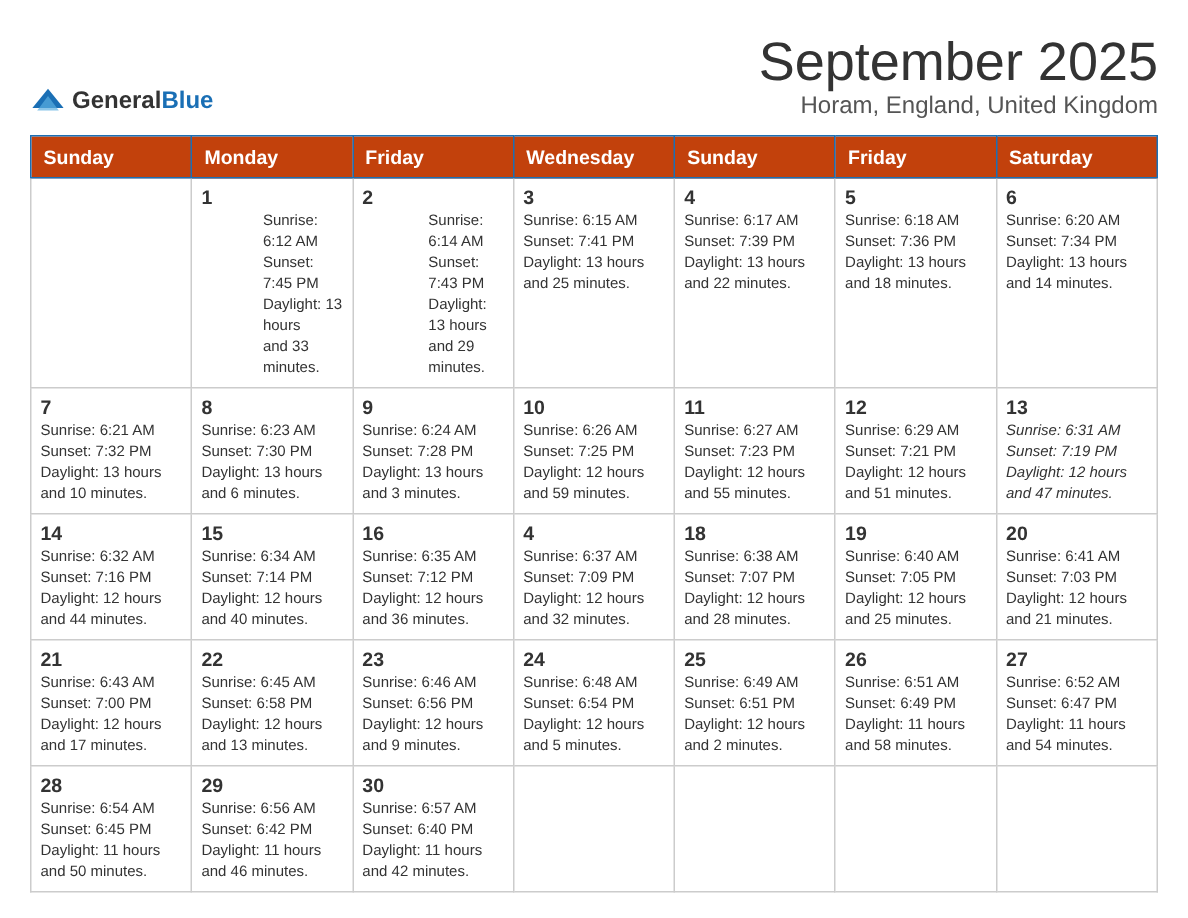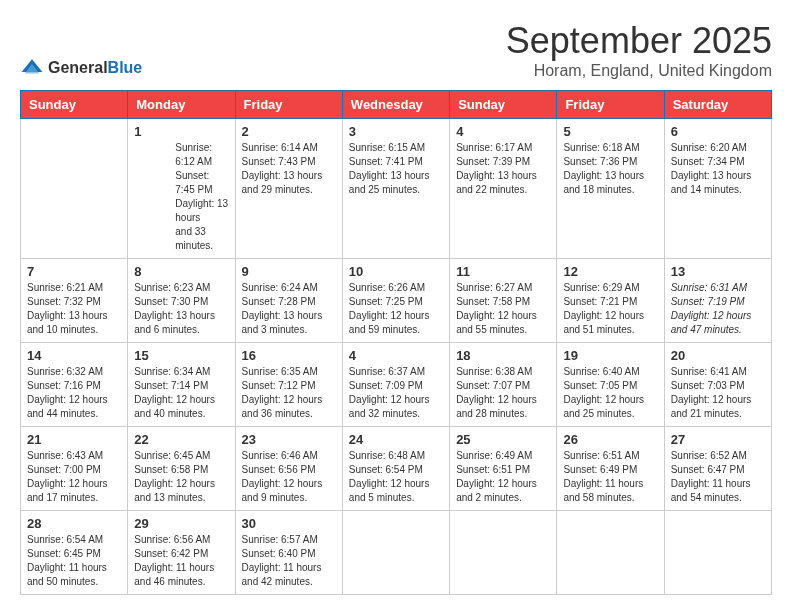--- a/index.html
+++ b/index.html
@@ -36,21 +36,21 @@
     .location-title {
       font-size: 16px;
       color: #555;
     }
     .calendar {
       width: 100%;
       border-collapse: collapse;
       border: 1px solid #ccc;
     }
     .calendar thead tr th {
-      background-color: #ef4444;
+      background-color: #c2410c;
       color: #fff;
       font-size: 13px;
       font-weight: bold;
       text-align: left;
       padding: 6px 8px;
       border: 1px solid #1a6fb5;
     }
     .calendar tbody tr td {
       vertical-align: top;
       border: 1px solid #ccc;
@@ -111,21 +111,21 @@
         <td class="empty"></td>
         <td>
           <span class="day-number">1</span>
           <div class="day-info" style="white-space: pre-line; margin-left: 41px;">Sunrise: 6:12 AM
 Sunset: 7:45 PM
 Daylight: 13 hours
 and 33 minutes.</div>
         </td>
         <td>
           <span class="day-number">2</span>
-          <div class="day-info" style="white-space: pre-line;">Sunrise: 6:14 AM
+          <div class="day-info" style="white-space: pre-line; margin-left: 44px;">Sunrise: 6:14 AM
 Sunset: 7:43 PM
 Daylight: 13 hours
 and 29 minutes.</div>
         </td>
         <td>
           <span class="day-number">3</span>
           <div class="day-info" style="white-space: pre-line;">Sunrise: 6:15 AM
 Sunset: 7:41 PM
 Daylight: 13 hours
 and 25 minutes.</div>
@@ -177,21 +177,21 @@
         <td>
           <span class="day-number">10</span>
           <div class="day-info" style="white-space: pre-line;">Sunrise: 6:26 AM
 Sunset: 7:25 PM
 Daylight: 12 hours
 and 59 minutes.</div>
         </td>
         <td>
           <span class="day-number">11</span>
           <div class="day-info" style="white-space: pre-line;">Sunrise: 6:27 AM
-Sunset: 7:58 PM
+Sunset: 7:23 PM
 Daylight: 12 hours
 and 55 minutes.</div>
         </td>
         <td>
           <span class="day-number">12</span>
           <div class="day-info" style="white-space: pre-line;">Sunrise: 6:29 AM
 Sunset: 7:21 PM
 Daylight: 12 hours
 and 51 minutes.</div>
         </td>

